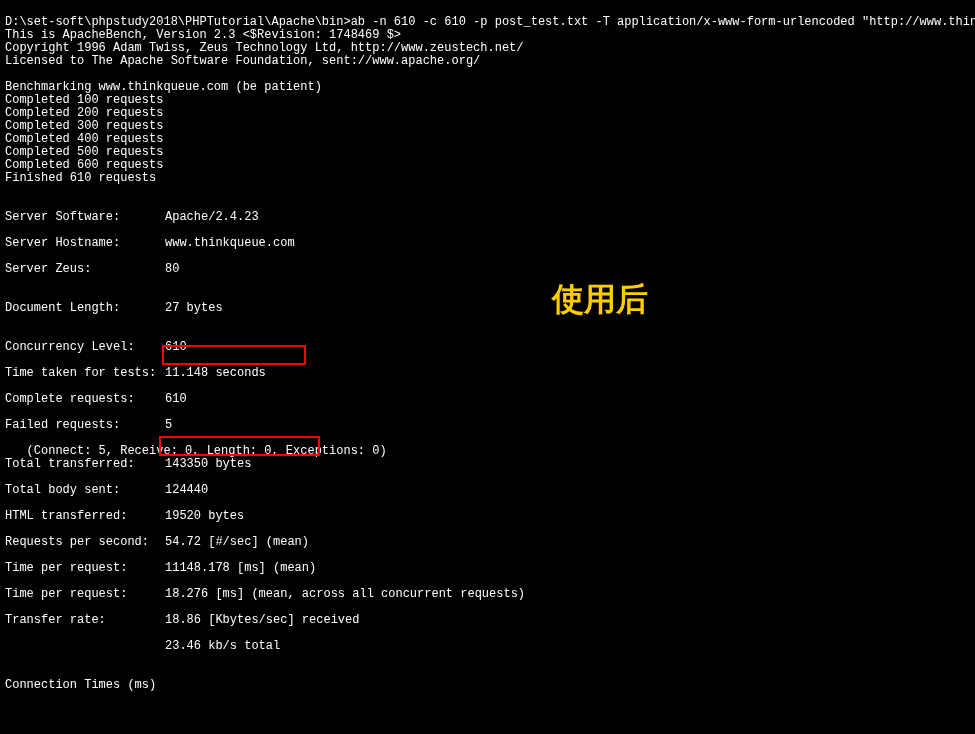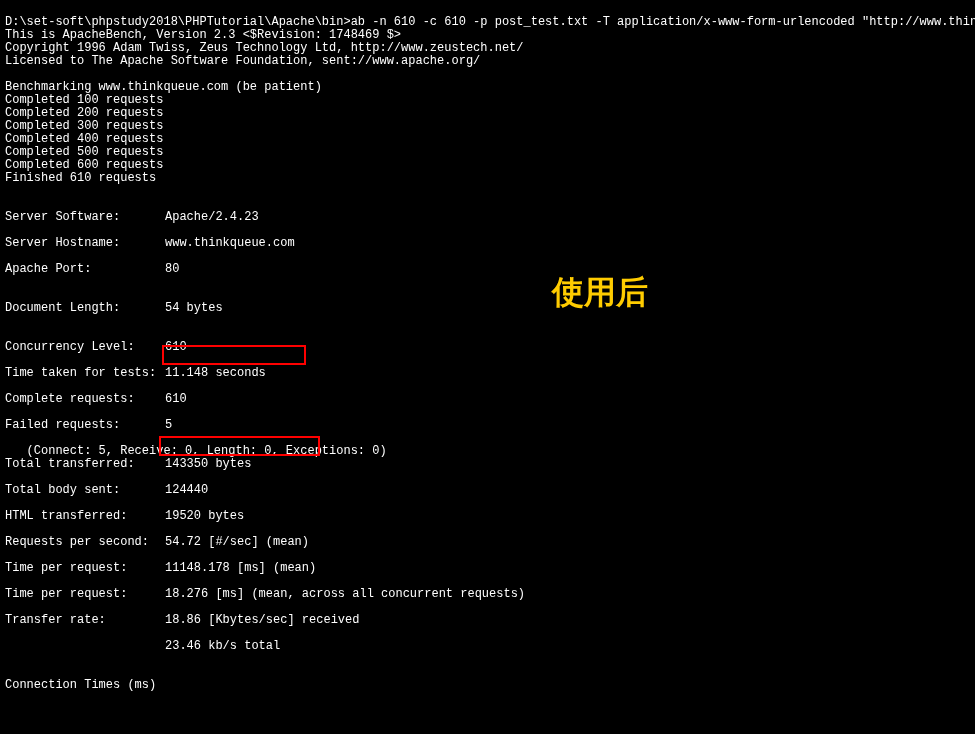--- a/index.html
+++ b/index.html
@@ -50,23 +50,23 @@
 <span>Completed 200 requests</span>
 <span>Completed 300 requests</span>
 <span>Completed 400 requests</span>
 <span>Completed 500 requests</span>
 <span>Completed 600 requests</span>
 <span>Finished 610 requests</span>
 
 
 <span class="row"><span class="label">Server Software:</span><span>Apache/2.4.23</span></span>
 <span class="row"><span class="label">Server Hostname:</span><span>www.thinkqueue.com</span></span>
-<span class="row"><span class="label">Apache Port:</span><span>80</span></span>
+<span class="row"><span class="label">Server Zeus:</span><span>80</span></span>
 
-<span class="row"><span class="label">Document Length:</span><span>54 bytes</span></span>
+<span class="row"><span class="label">Document Length:</span><span>27 bytes</span></span>
 
 <span class="row"><span class="label">Concurrency Level:</span><span>610</span></span>
 <span class="row"><span class="label">Time taken for tests:</span><span>11.148 seconds</span></span>
 <span class="row"><span class="label">Complete requests:</span><span>610</span></span>
 <span class="row"><span class="label">Failed requests:</span><span>5</span></span>
 <span>   (Connect: 5, Receive: 0, Length: 0, Exceptions: 0)</span>
 <span class="row"><span class="label">Total transferred:</span><span>143350 bytes</span></span>
 <span class="row"><span class="label">Total body sent:</span><span>124440</span></span>
 <span class="row"><span class="label">HTML transferred:</span><span>19520 bytes</span></span>
 <span class="row"><span class="label">Requests per second:</span><span>54.72 [#/sec] (mean)</span></span>
@@ -89,13 +89,13 @@
 
 
 
 
 
 
 </div>
 
 <div class="highlight-box" style="left:162px; top:345px; width:140px; height:16px;"></div>
 <div class="highlight-box" style="left:159px; top:436px; width:157px; height:16px;"></div>
-<div class="annotation" style="left:552px; top:286px;">使用后</div>
+<div class="annotation" style="left:552px; top:293px;">使用后</div>
 
 </body></html>

